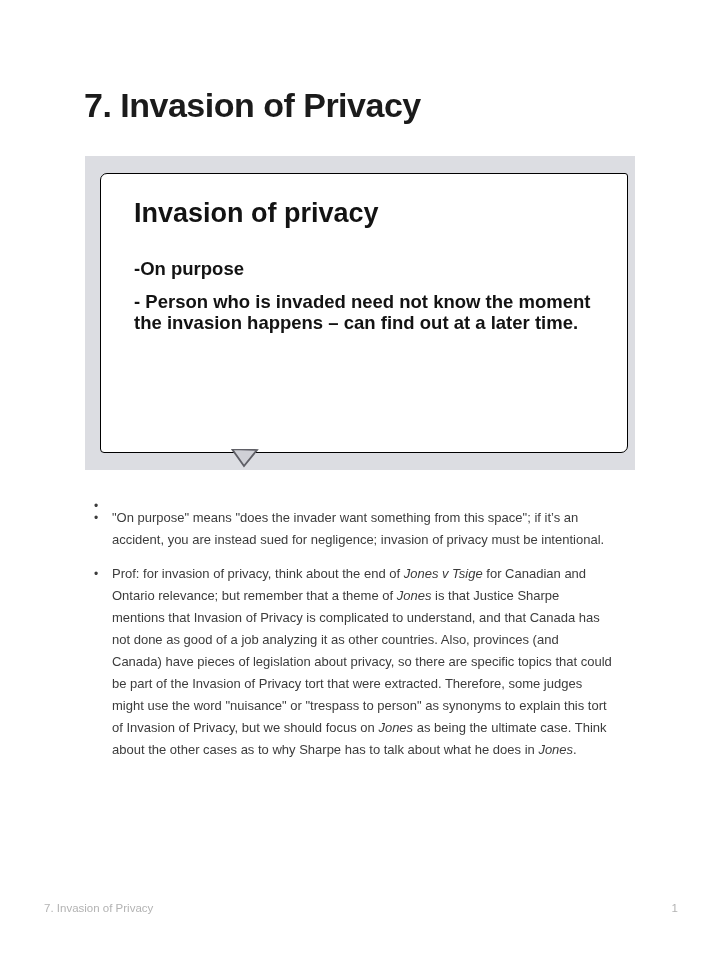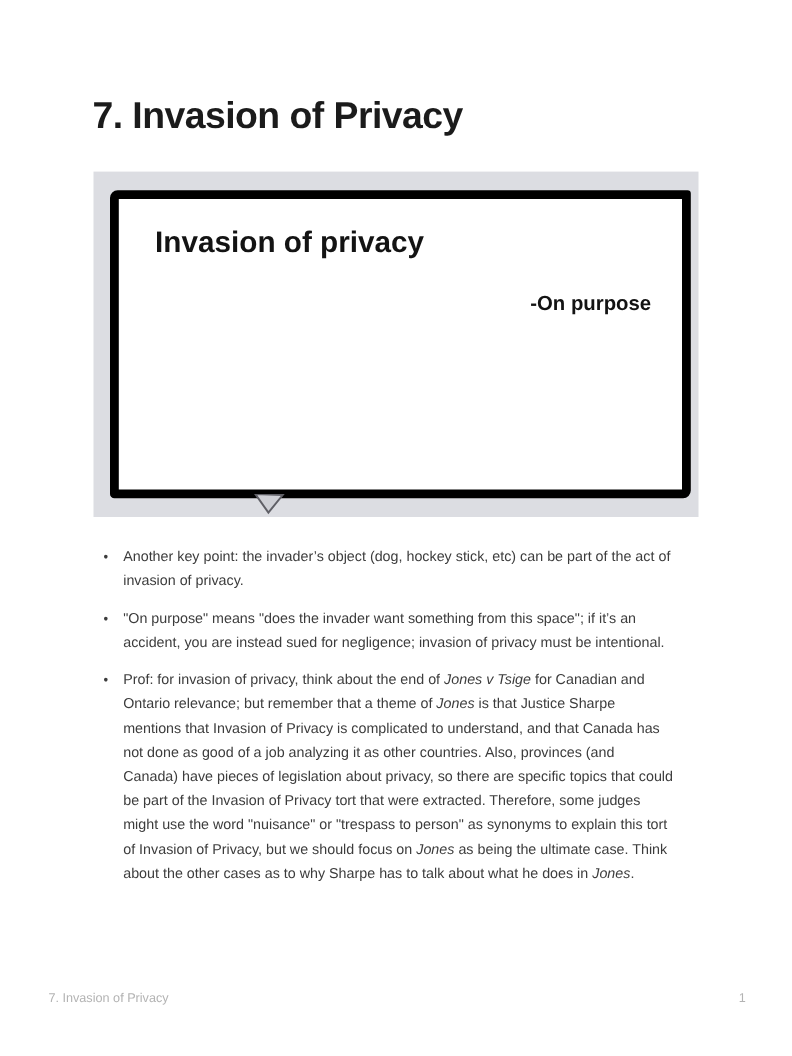--- a/index.html
+++ b/index.html
@@ -24,39 +24,38 @@
     left: 85px; top: 156px;
     width: 550px; height: 314px;
     margin: 0;
   }
   .bubble {
     position: absolute;
     left: 15px; top: 17px;
     width: 528px; height: 280px;
     box-sizing: border-box;
     background: #ffffff;
-    border: 8px solid #000000;
+    border: 1px solid #000000;
     border-radius: 7px 3px 7px 4px;
     padding: 24px 28px 0 33px;
     overflow: visible;
   }
   .bubble-title {
     margin: 0 0 30px 0;
     font-size: 27px;
     line-height: 30px;
     font-weight: bold;
     color: #131313;
   }
   .bubble-line {
     margin: 0 0 12px 0;
     font-size: 18.5px;
     line-height: 21px;
     font-weight: bold;
     color: #131313;
-    text-align: right;
   }
   .bubble-tail {
     position: absolute;
     left: 146px; top: 293px;
     display: block;
   }
   .notes {
     position: absolute;
     left: 85px; top: 495px;
     width: 527px;
@@ -95,27 +94,28 @@
 </head>
 <body>
 
 <h1 class="page-title">7. Invasion of Privacy</h1>
 
 <figure class="slide" style="background: rgb(220, 221, 226);">
   <div class="bubble">
     <div class="bubble-title">Invasion of privacy</div>
     <div>
         <p class="bubble-line">-On purpose</p>
+        <p class="bubble-line">- Person who is invaded need not know the moment the invasion happens – can find out at a later time.</p>
       </div>
   </div>
   <svg class="bubble-tail" width="30" height="20" viewBox="0 0 30 20">
     <polygon points="1,0 26,1 13,17" stroke-width="1.8" fill="#cfd0d6" stroke="#5f5f66"></polygon>
   </svg>
 </figure>
 
 <ul class="notes">
-    <li><span class="bullet">•</span><span><span>Another key point: the invader’s object (dog, hockey stick, etc) can be part of the act of invasion of privacy.</span></span></li>
+    <li><span class="bullet">•</span></li>
     <li><span class="bullet">•</span><span><span>"On purpose" means "does the invader want something from this space"; if it’s an accident, you are instead sued for negligence; invasion of privacy must be intentional.</span></span></li>
     <li><span class="bullet">•</span><span><span>Prof: for invasion of privacy, think about the end of </span><em>Jones v Tsige</em><span> for Canadian and Ontario relevance; but remember that a theme of </span><em>Jones</em><span> is that Justice Sharpe mentions that Invasion of Privacy is complicated to understand, and that Canada has not done as good of a job analyzing it as other countries. Also, provinces (and Canada) have pieces of legislation about privacy, so there are specific topics that could be part of the Invasion of Privacy tort that were extracted. Therefore, some judges might use the word "nuisance" or "trespass to person" as synonyms to explain this tort of Invasion of Privacy, but we should focus on </span><em>Jones</em><span> as being the ultimate case. Think about the other cases as to why Sharpe has to talk about what he does in </span><em>Jones</em><span>.</span></span></li>
   </ul>
 
 <div class="footer-left">7. Invasion of Privacy</div>
 <div class="footer-page">1</div>
 
 </body></html>

